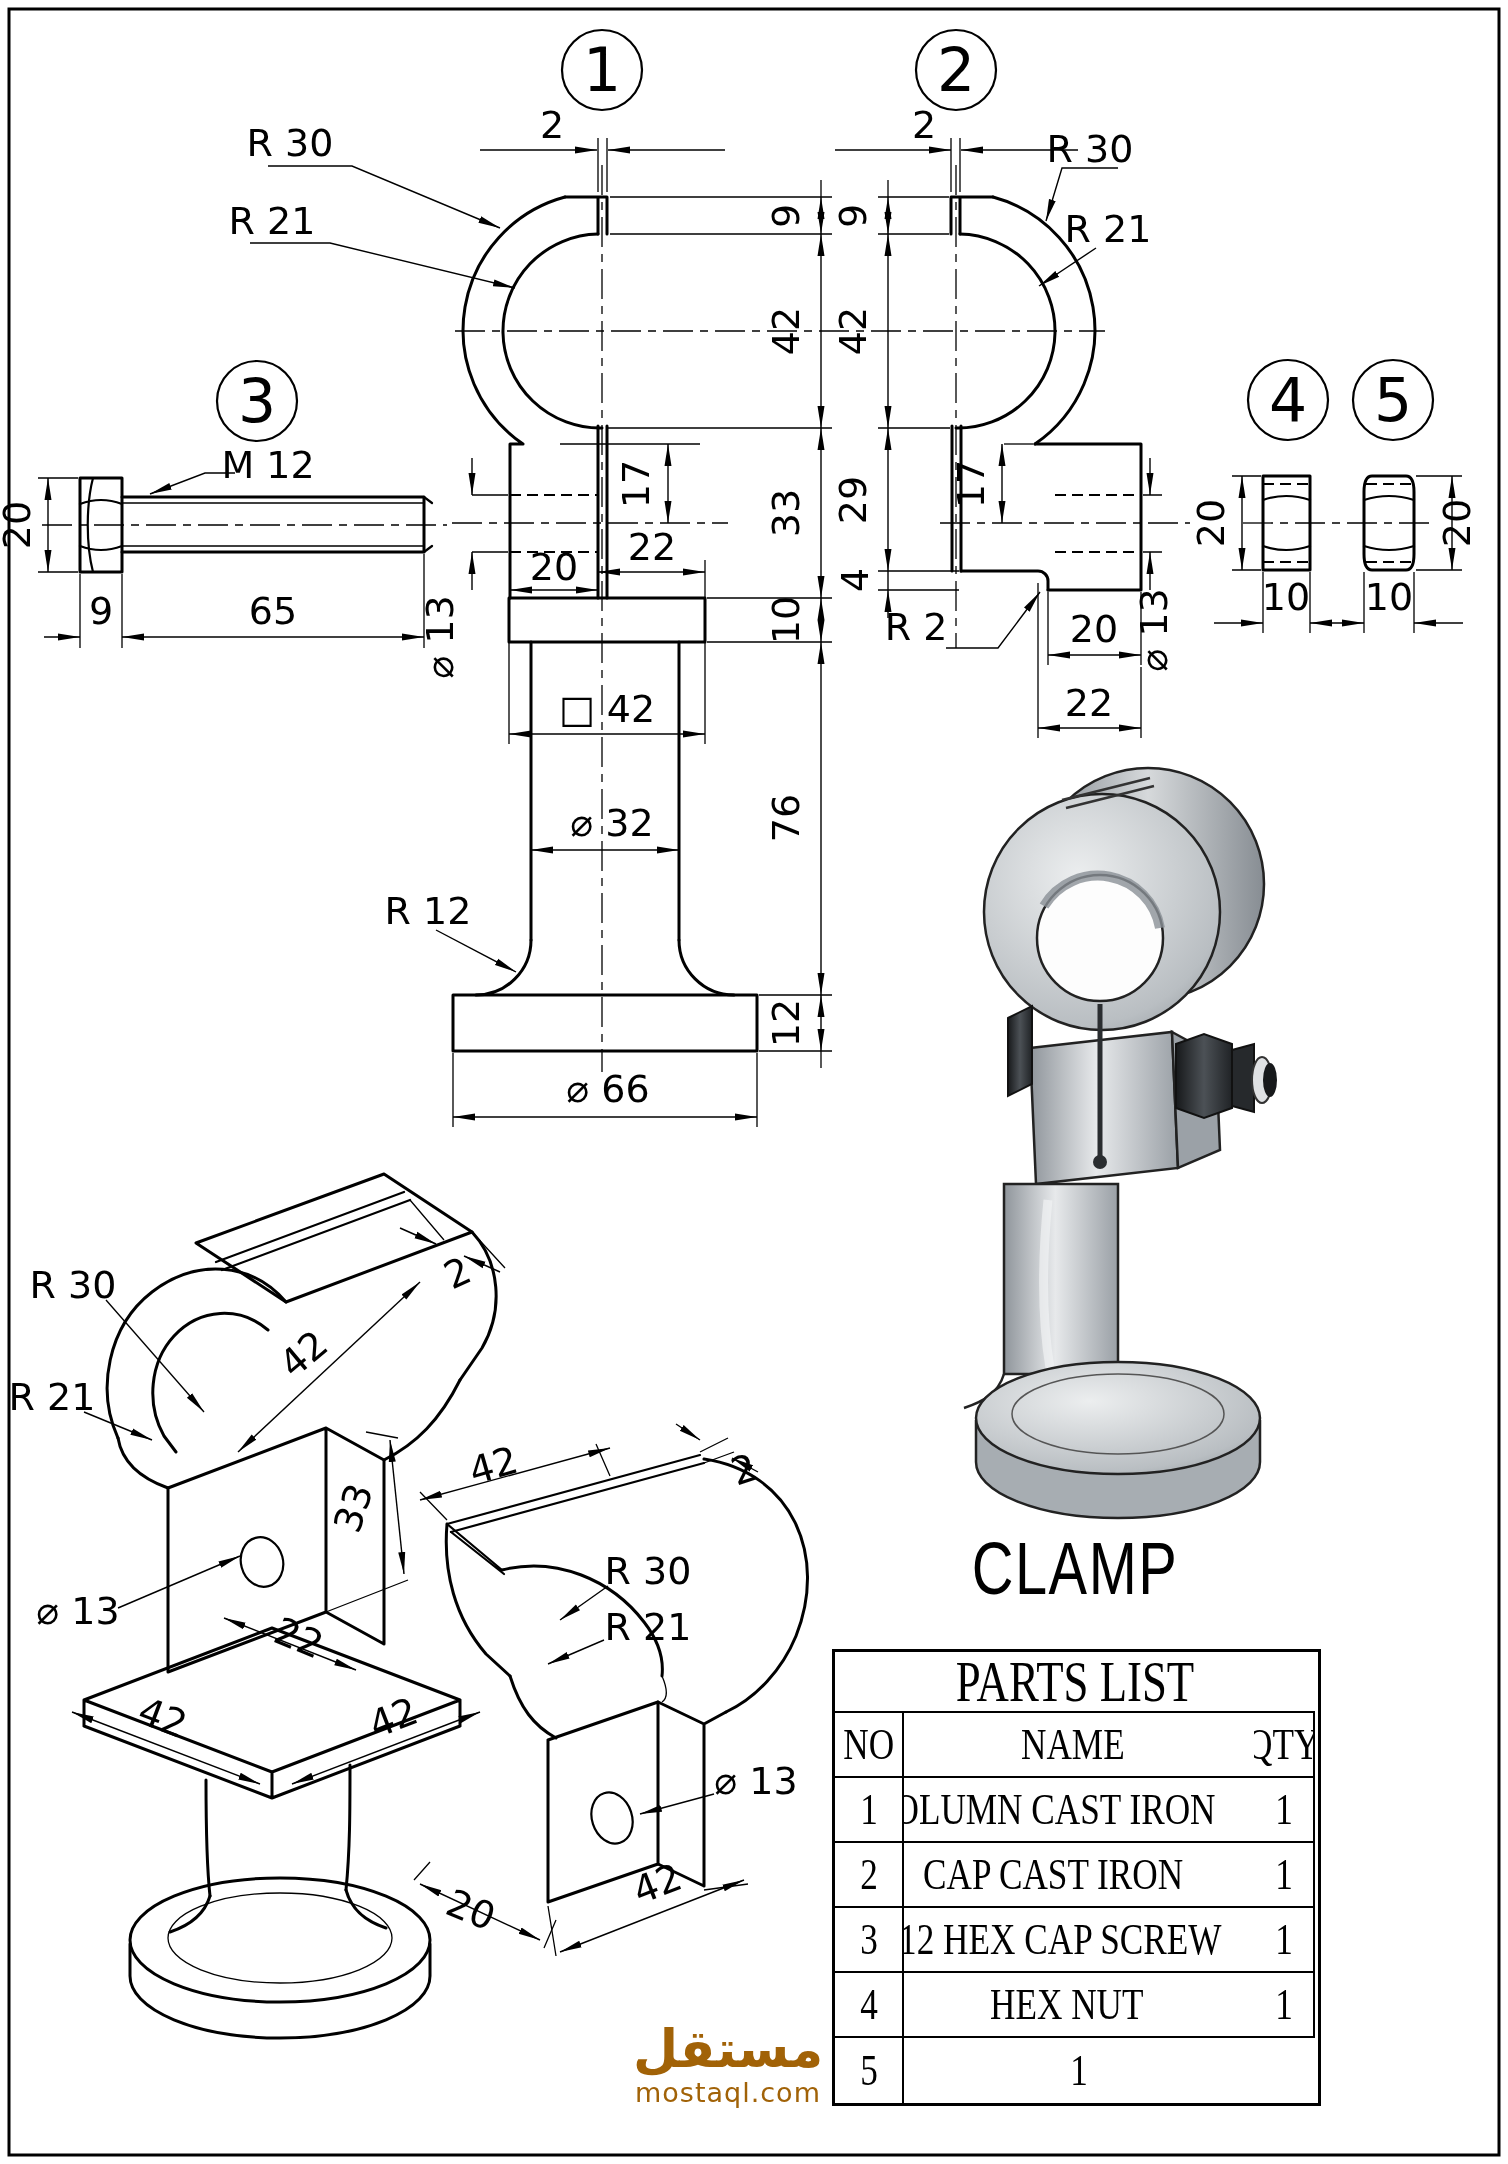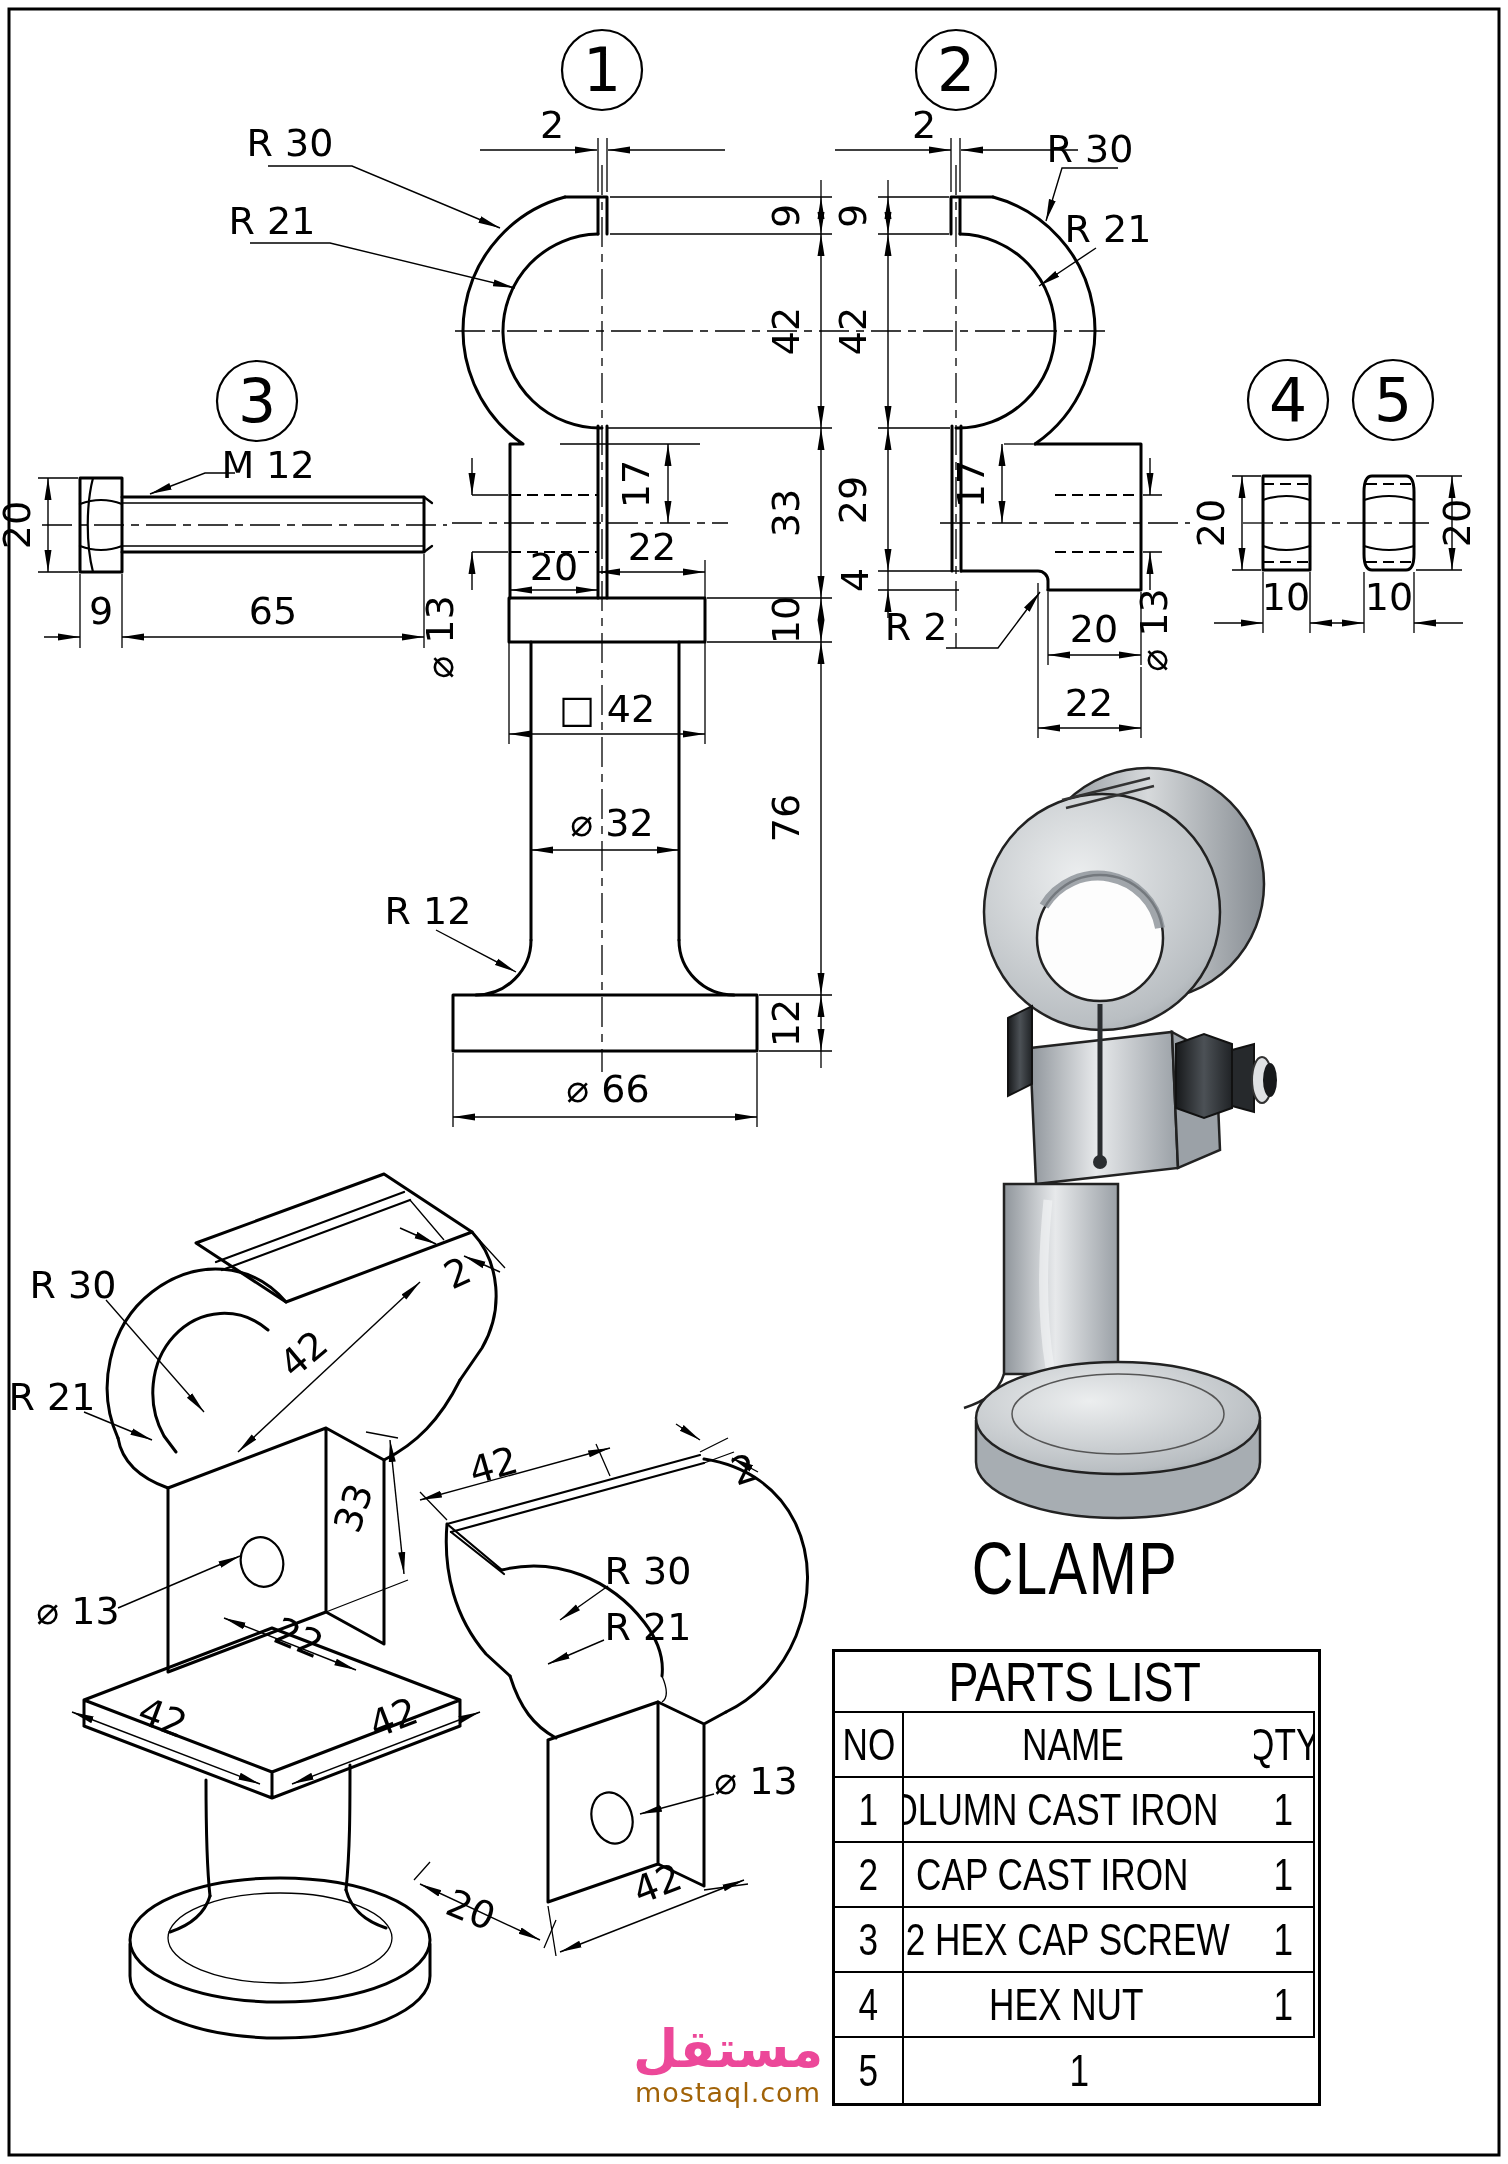--- a/index.html
+++ b/index.html
@@ -17,29 +17,29 @@
   text.dt{font-family:"DejaVu Sans",sans-serif;font-size:38px;fill:#000;text-anchor:middle}
   text.bl{font-family:"DejaVu Sans",sans-serif;font-size:60px;fill:#000;text-anchor:middle}
   #title{position:absolute;left:925px;top:1526px;width:300px;text-align:center;
          font-size:74px;font-weight:400;letter-spacing:2px;color:#000;
          transform:scaleX(.78);transform-origin:50% 50%;}
   #plist{position:absolute;left:832px;top:1649px;width:489px;background:#fff;
          border:3px solid #000;box-sizing:border-box;display:grid;
          grid-template-columns:69px 350px 61px;
          grid-template-rows:61px 65px 65px 65px 65px 65px 65px;color:#000;}
   #plist .c{border-right:2px solid #000;border-bottom:2px solid #000;display:flex;
-            align-items:center;justify-content:center;font-size:44px;overflow:hidden;white-space:nowrap;}
+            align-items:center;justify-content:center;font-size:44px;overflow:hidden;white-space:nowrap;font-family:Liberation Serif, serif;}
   #plist .c:nth-child(3n){border-right:none}
   #plist .t{grid-column:1 / 4;border-right:none;font-size:56px;}
   #plist .nm{justify-content:center;padding-left:14px;}
   #plist .last{border-bottom:none}
   .cx{display:inline-block;transform:scaleX(.8);transform-origin:50% 50%;}
   .cxl{display:inline-block;transform:scaleX(.8);transform-origin:0 50%;}
   #wm{position:absolute;left:608px;top:2022px;width:240px;text-align:center;z-index:0;}
-  #wm .a{font-family:"DejaVu Sans",sans-serif;font-size:52px;font-weight:bold;color:#ec4899;line-height:1.05}
+  #wm .a{font-family:"DejaVu Sans",sans-serif;font-size:52px;font-weight:bold;color:#a16207;line-height:1.05}
   #wm .u{font-family:"DejaVu Sans",sans-serif;font-size:27px;color:#a16207;letter-spacing:1px}
 </style>
 </head>
 <body>
 
 <div id="page">
 
   <div id="wm">
     <div class="a">مستقل</div>
     <div class="u">mostaql.com</div>

